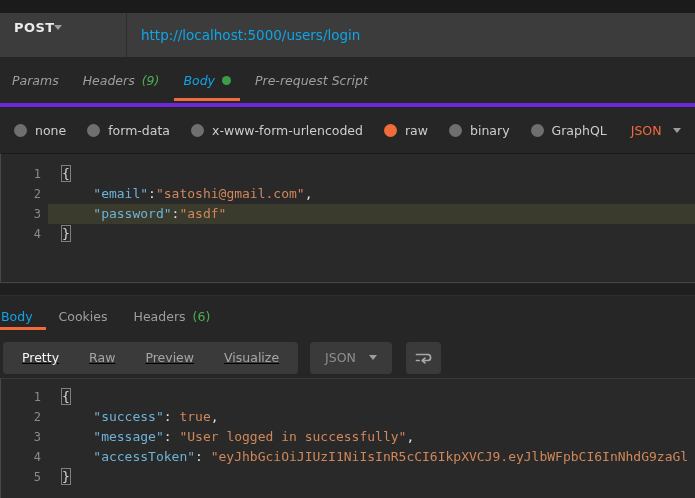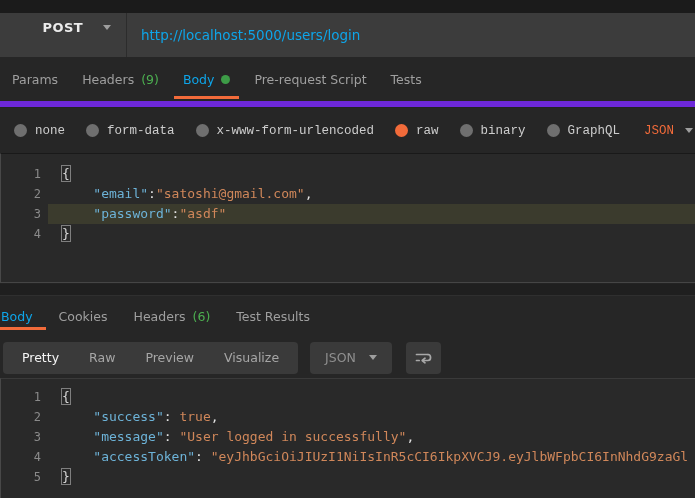--- a/index.html
+++ b/index.html
@@ -5,42 +5,42 @@
   * { margin:0; padding:0; box-sizing:border-box; }
   html,body { width:695px; height:498px; background:#232323; overflow:hidden;
               font-family:"DejaVu Sans", sans-serif; }
   .abs { position:absolute; left:0; right:0; }
 
   
   .top-strip { top:0; height:13px; background:#1b1b1b; }
 
   
   .url-bar { top:13px; height:44px; background:#3c3c3c; display:flex; align-items:stretch; }
-  .method-select { width:127px; display:flex; align-items:center; justify-content:flex-end;
-                   padding:0 15px 16px 14px; border-right:1px solid #2c2c2c; cursor:pointer;gap:20px; }
+  .method-select { width:127px; display:flex; align-items:center; justify-content:flex-start;
+                   padding:0 15px 16px 14px; border-right:1px solid #2c2c2c; cursor:pointer; }
   .method-label { color:#ececec; font-size:13px; font-weight:bold; letter-spacing:.4px; }
   .caret { width:0; height:0; border-left:4.5px solid transparent; border-right:4.5px solid transparent;
            border-top:5.5px solid #9e9e9e; }
   .url-field { flex:1; display:flex; align-items:center; padding-left:14px;
                color:#0ea5e9; font-size:13.5px; }
 
   
   .req-tabs { top:57px; height:50px; background:#262626; display:flex; align-items:stretch;
-              padding-left:0; border-bottom:6px solid #6d28d9; }
+              padding-left:0; border-bottom:4px solid #6d28d9;font-style:italic; }
   .tab { display:flex; align-items:center; gap:7px; padding:0 12px; color:#9f9f9f;
          font-size:12.5px; position:relative; cursor:pointer; white-space:nowrap; }
   .tab .count { color:#4caf50; }
   .tab.active { color:#0ea5e9; }
   .tab.active::after { content:""; position:absolute; left:3px; right:3px; bottom:2px;
                        height:3px; background:#f26b3a; }
   .green-dot { width:9px; height:9px; border-radius:50%; background:#3d9c47; }
 
   
   .mode-row { top:108px; height:45px; background:#262626; display:flex; align-items:center;
-              gap:21px; padding-left:14px;font-family:Liberation Mono, monospace; }
+              gap:21px; padding-left:14px; }
   .mode { display:flex; align-items:center; gap:8px; color:#cdcdcd; font-size:12.5px; cursor:pointer; }
   .radio { width:13px; height:13px; border-radius:50%; background:#6f6f6f; }
   .mode.selected .radio { background:#f26b3a; }
   .lang-select { display:flex; align-items:center; gap:11px; margin-left:3px;
                  color:#f26b3a; font-size:12.5px; cursor:pointer; }
 
   
   .editor { background:#292929; border-left:1px solid #484848; font-family:"DejaVu Sans Mono", monospace; }
   .request-editor { top:153px; height:130px; border-top:1px solid #191919;
                     border-bottom:1px solid #454545; padding-top:10px; overflow:hidden; }
@@ -61,21 +61,21 @@
   .resp-tabs { top:295px; height:42px; background:#262626; display:flex; align-items:stretch;
                border-top:1px solid #2f2f2f; font-size:12.5px; }
   .resp-tabs .tab { padding:0 13px; }
   .resp-tabs .tab.first { margin-left:-12px; }
   .resp-tabs .tab.active::after { left:0; right:0; bottom:7px; }
 
   
   .resp-toolbar { top:337px; height:41px; background:#262626; display:flex; align-items:center;
                   padding-left:3px; }
   .view-group { display:flex; align-items:center; background:#3a3a3a; border-radius:4px;
-                height:32px; padding:0 4px; }
+                height:32px; padding:0 4px;text-decoration:underline; }
   .view { padding:0 15px; color:#a6a6a6; font-size:12.5px; cursor:pointer; }
   .view.active { color:#f5f5f5; }
   .json-btn { margin-left:12px; background:#3a3a3a; border-radius:4px; height:32px;
               display:flex; align-items:center; gap:13px; padding:0 15px;
               color:#8f8f8f; font-size:12.5px; cursor:pointer; }
   .wrap-btn { margin-left:14px; background:#3a3a3a; border-radius:4px; width:35px; height:32px;
               display:flex; align-items:center; justify-content:center; cursor:pointer; }
 </style>
 </head>
 <body>
@@ -99,23 +99,20 @@
   <div class="tab">
     <span>Headers</span>
     <span class="count">(9)</span>
   </div>
   <div class="tab active">
     <span>Body</span>
     <span class="green-dot"></span>
   </div>
   <div class="tab">
     <span>Pre-request Script</span>
-  </div>
-  <div class="tab">
-    <span>Tests</span>
   </div>
 </div>
 
 <div class="abs mode-row">
   <div class="mode">
     <span class="radio"></span>
     <span>none</span>
   </div>
   <div class="mode">
     <span class="radio"></span>
@@ -156,23 +153,20 @@
   <div class="tab first active">
     <span>Body</span>
   </div>
   <div class="tab">
     <span>Cookies</span>
   </div>
   <div class="tab">
     <span>Headers</span>
     <span class="count">(6)</span>
   </div>
-  <div class="tab">
-    <span>Test Results</span>
-  </div>
 </div>
 
 <div class="abs resp-toolbar">
   <div class="view-group">
     <div class="view active">Pretty</div>
     <div class="view">Raw</div>
     <div class="view">Preview</div>
     <div class="view">Visualize</div>
   </div>
   <div class="json-btn">

